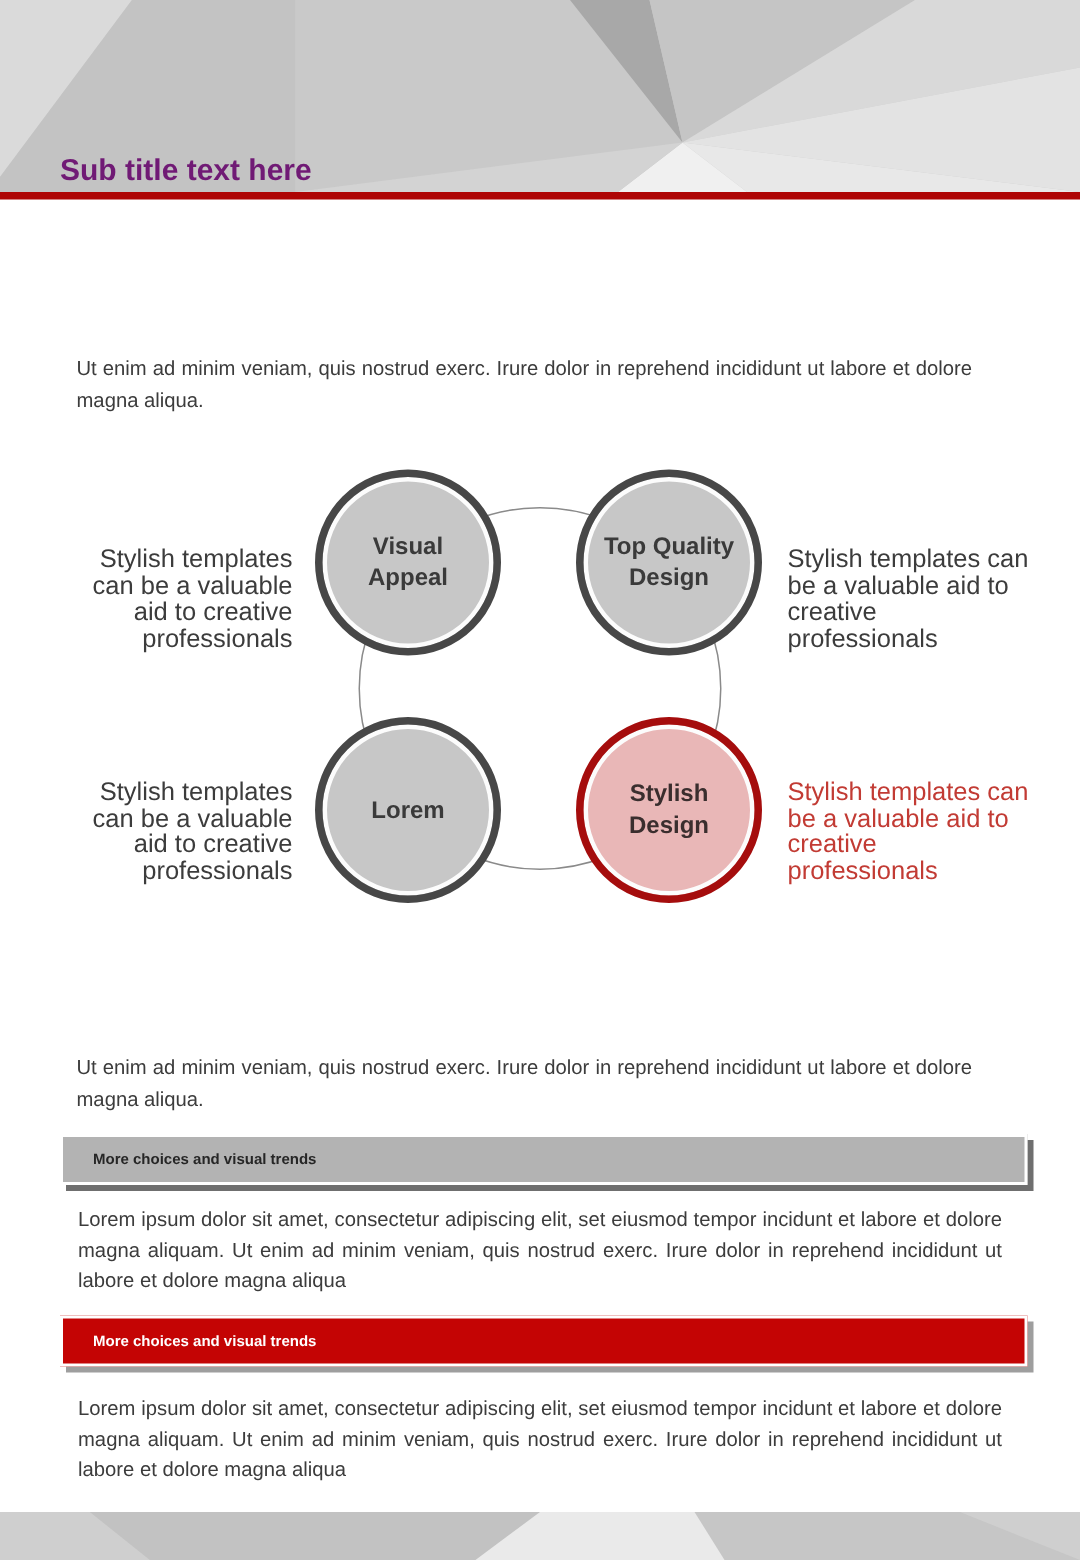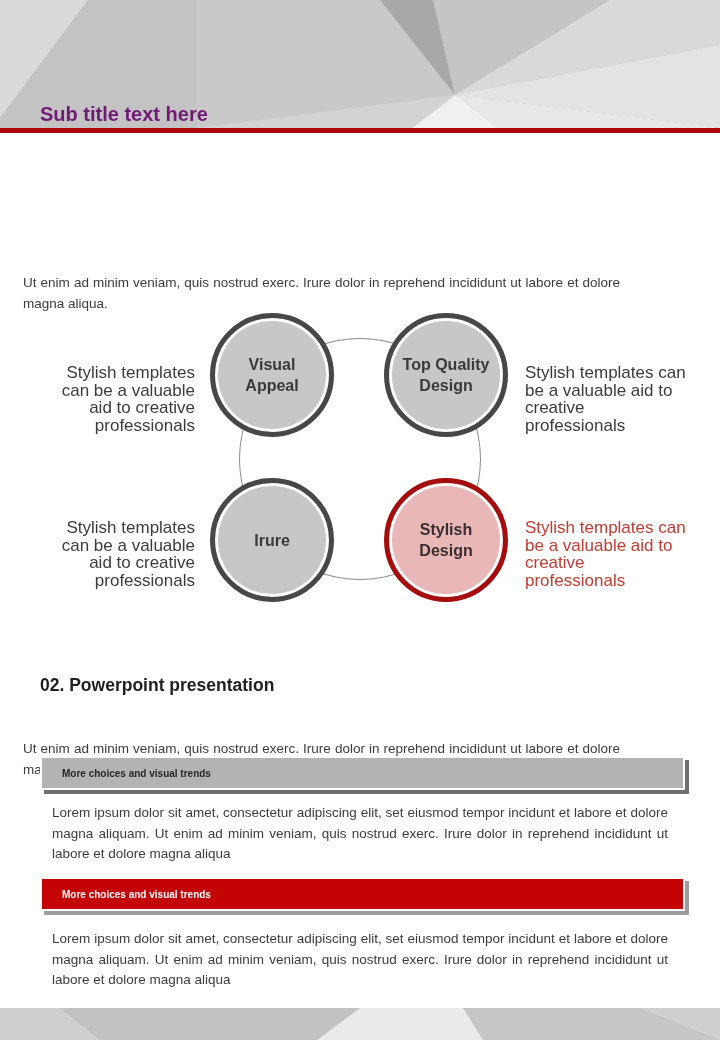--- a/index.html
+++ b/index.html
@@ -19,21 +19,21 @@
   }
   .header-subtitle {
     position:absolute; left:40px; top:103px;
     font-size:20px; font-weight:700; color:#701a75; white-space:nowrap;
   }
   .accent-line { position:absolute; left:0; top:128px; width:720px; height:5px; background:#ae0505; }
 
   
   .para { position:absolute; font-size:13.5px; line-height:20.5px; color:#3c3c3c; }
   .intro { left:41px; top:147px; width:560px; }
-  .sec-body { text-align:justify; width:597px; left:23px;margin-top:37px; }
+  .sec-body { text-align:justify; width:597px; left:51px; }
   .sec-heading {
     position:absolute; left:40px; font-size:17.5px; font-weight:800; color:#1f1f1f;
     white-space:nowrap;
   }
   #sec1-heading { top:208px; }
   #sec1-body { top:236px; }
   #sec2-heading { top:675px; }
   #sec2-body { top:702px; }
 
   
@@ -111,33 +111,32 @@
   <div>
     <div class="ring"></div>
 
     <div class="node" id="node-visual-appeal">
       <span class="node-label">Visual Appeal</span>
     </div>
     <div class="node" id="node-top-quality">
       <span class="node-label">Top Quality Design</span>
     </div>
     <div class="node" id="node-color">
-      <span class="node-label">Irure</span>
+      <span class="node-label">Lorem</span>
     </div>
     <div class="node node--red" id="node-stylish-design">
       <span class="node-label">Stylish Design</span>
     </div>
 
     <div class="caption caption--right-align" id="caption-tl">Stylish templates can be a valuable aid to creative professionals</div>
     <div class="caption" id="caption-tr">Stylish templates can be a valuable aid to creative professionals</div>
     <div class="caption caption--right-align" id="caption-bl">Stylish templates can be a valuable aid to creative professionals</div>
     <div class="caption caption--red" id="caption-br">Stylish templates can be a valuable aid to creative professionals</div>
   </div>
 
-  <div class="sec-heading" id="sec2-heading">02. Powerpoint presentation</div>
   <div class="para sec-body" id="sec2-body">Ut enim ad minim veniam, quis nostrud exerc. Irure dolor in reprehend incididunt ut labore et dolore magna aliqua.</div>
 
   <div class="banner banner--gray">
     <span>More choices and visual trends</span>
   </div>
   <div class="para banner-para" id="banner-para-1">Lorem ipsum dolor sit amet, consectetur adipiscing elit, set eiusmod tempor incidunt et labore et dolore magna aliquam. Ut enim ad minim veniam, quis nostrud exerc. Irure dolor in reprehend incididunt ut labore et dolore magna aliqua</div>
 
   <div class="banner banner--red">
     <span>More choices and visual trends</span>
   </div>

